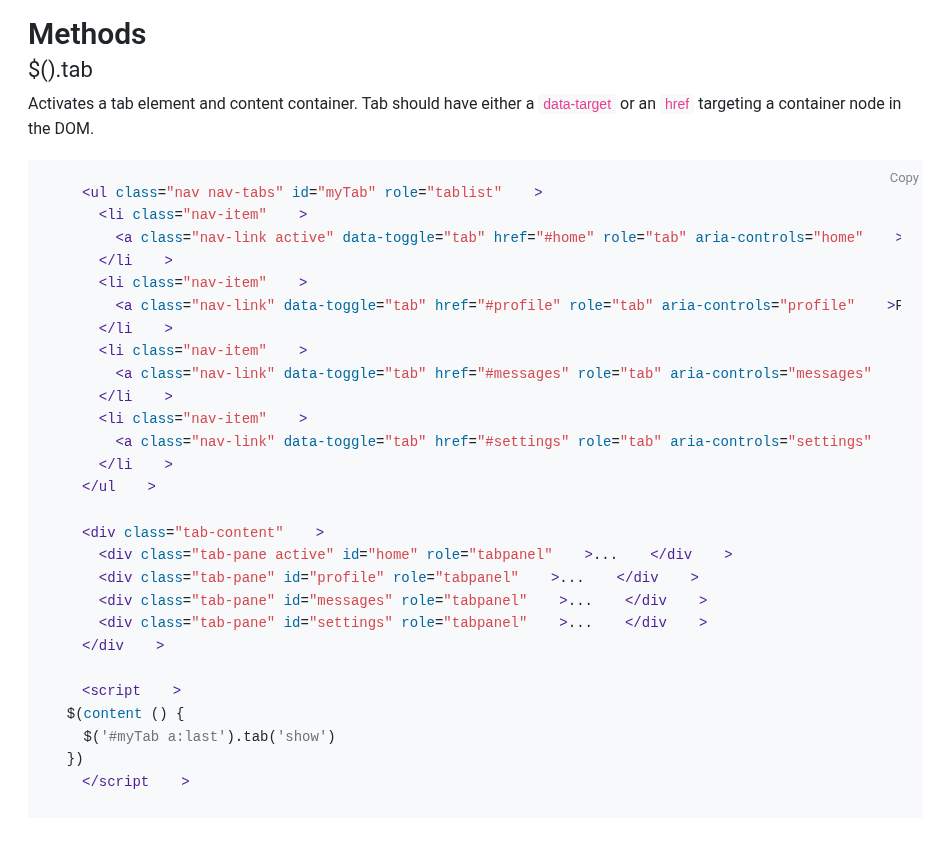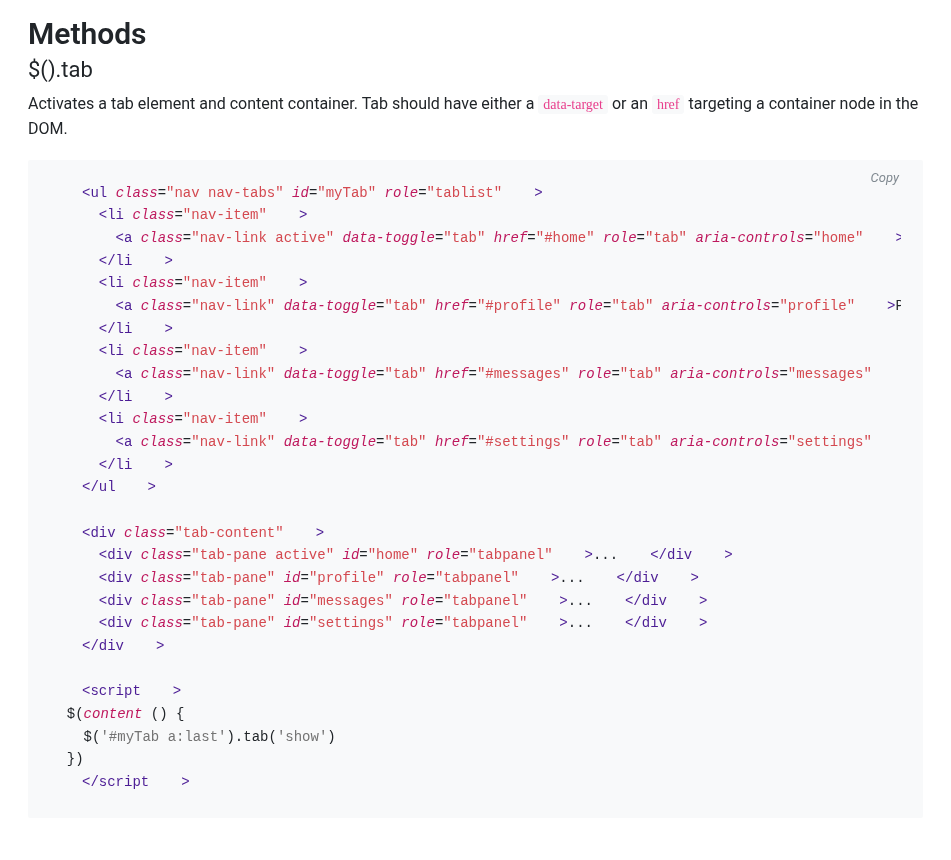--- a/index.html
+++ b/index.html
@@ -25,56 +25,55 @@
     margin: 6px 0 10px 0;
   }
   h3.method-name .bold { font-weight: 400; }
   p.desc {
     font-size: 16px;
     color: #212529;
     margin: 0 0 18px 0;
     line-height: 1.55;
   }
   code.inline {
-    font-family: Liberation Serif, serif;
+    font-family: Liberation Sans, sans-serif;
     font-size: 87.5%;
     color: #e83e8c;
     background: #f8f9fa;
     padding: 2px 5px 2px 5px;
     border-radius: 3px;
   }
   .codeblock {
     position: relative;
     background: #f8f9fa;
     padding: 22px 22px 10px 22px;
     border-radius: 2px;
   }
   .copy-btn {
     position: absolute;
     top: 10px;
-    right: 24px;
+    right: 4px;
     font-size: 13px;
     color: #818a91;
     cursor: pointer;
     user-select: none;
-    font-style: italic;
   }
   pre {
     margin: 0;
     font-family: SFMono-Regular, Menlo, Monaco, Consolas, "Liberation Mono", "Courier New", monospace;
     font-size: 14px;
     line-height: 1.62;
     color: #212529;
     white-space: pre;
     overflow-x: auto;
     padding-bottom: 14px;
   }
   
   .nt { color: #4c1d95; margin-left: 32px; }   
-  .na { color: #be185d; font-style: italic; }   
+  .na { color: #0369a1; }   
   .s  { color: #d44950; }   
   .p  { color: #212529; }   
   .sel{ color: #737373; }   
 
   
   pre::-webkit-scrollbar { height: 10px; }
   pre::-webkit-scrollbar-track { background:#f1f1f1; }
   pre::-webkit-scrollbar-thumb { background:#c1c1c1; }
   pre::-webkit-scrollbar-button {
     display: block;

